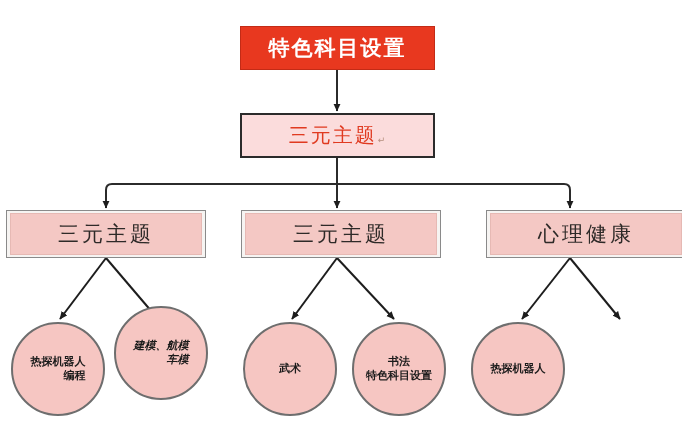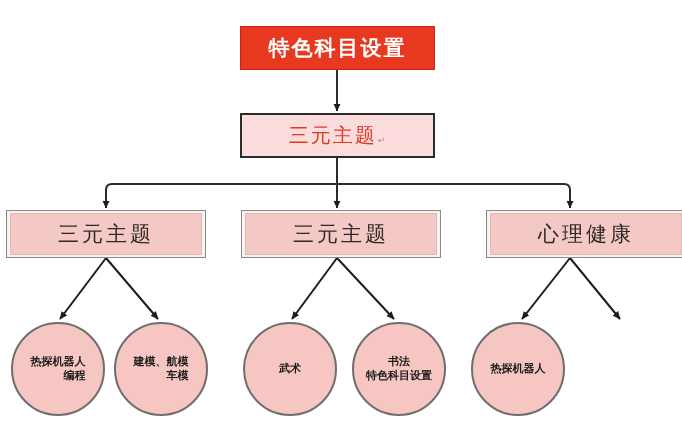--- a/index.html
+++ b/index.html
@@ -163,21 +163,21 @@
   <div class="node-box box-branch" style="left:470px; top:198px; width:200px; height:48px;margin-left:16px;">
     <div class="inner">
       <span>心理健康</span>
     </div>
   </div>
 
   <div class="leaf-circle wide" style="left:11px; top:310px; width:94px; height:94px;">
     <span class="leaf-label">热探机器人
 编程</span>
   </div>
-  <div class="leaf-circle wide" style="left:114px; top:310px; width:94px; height:94px;">
+  <div class="leaf-circle wide" style="left:114px; top:294px; width:94px; height:94px;font-style:italic;">
     <span class="leaf-label">建模、航模
 车模</span>
   </div>
 
   <div class="leaf-circle center" style="left:243px; top:310px; width:94px; height:94px;">
     <span class="leaf-label">武术</span>
   </div>
   <div class="leaf-circle center" style="left:352px; top:310px; width:94px; height:94px;">
     <span class="leaf-label">书法
 特色科目设置</span>

